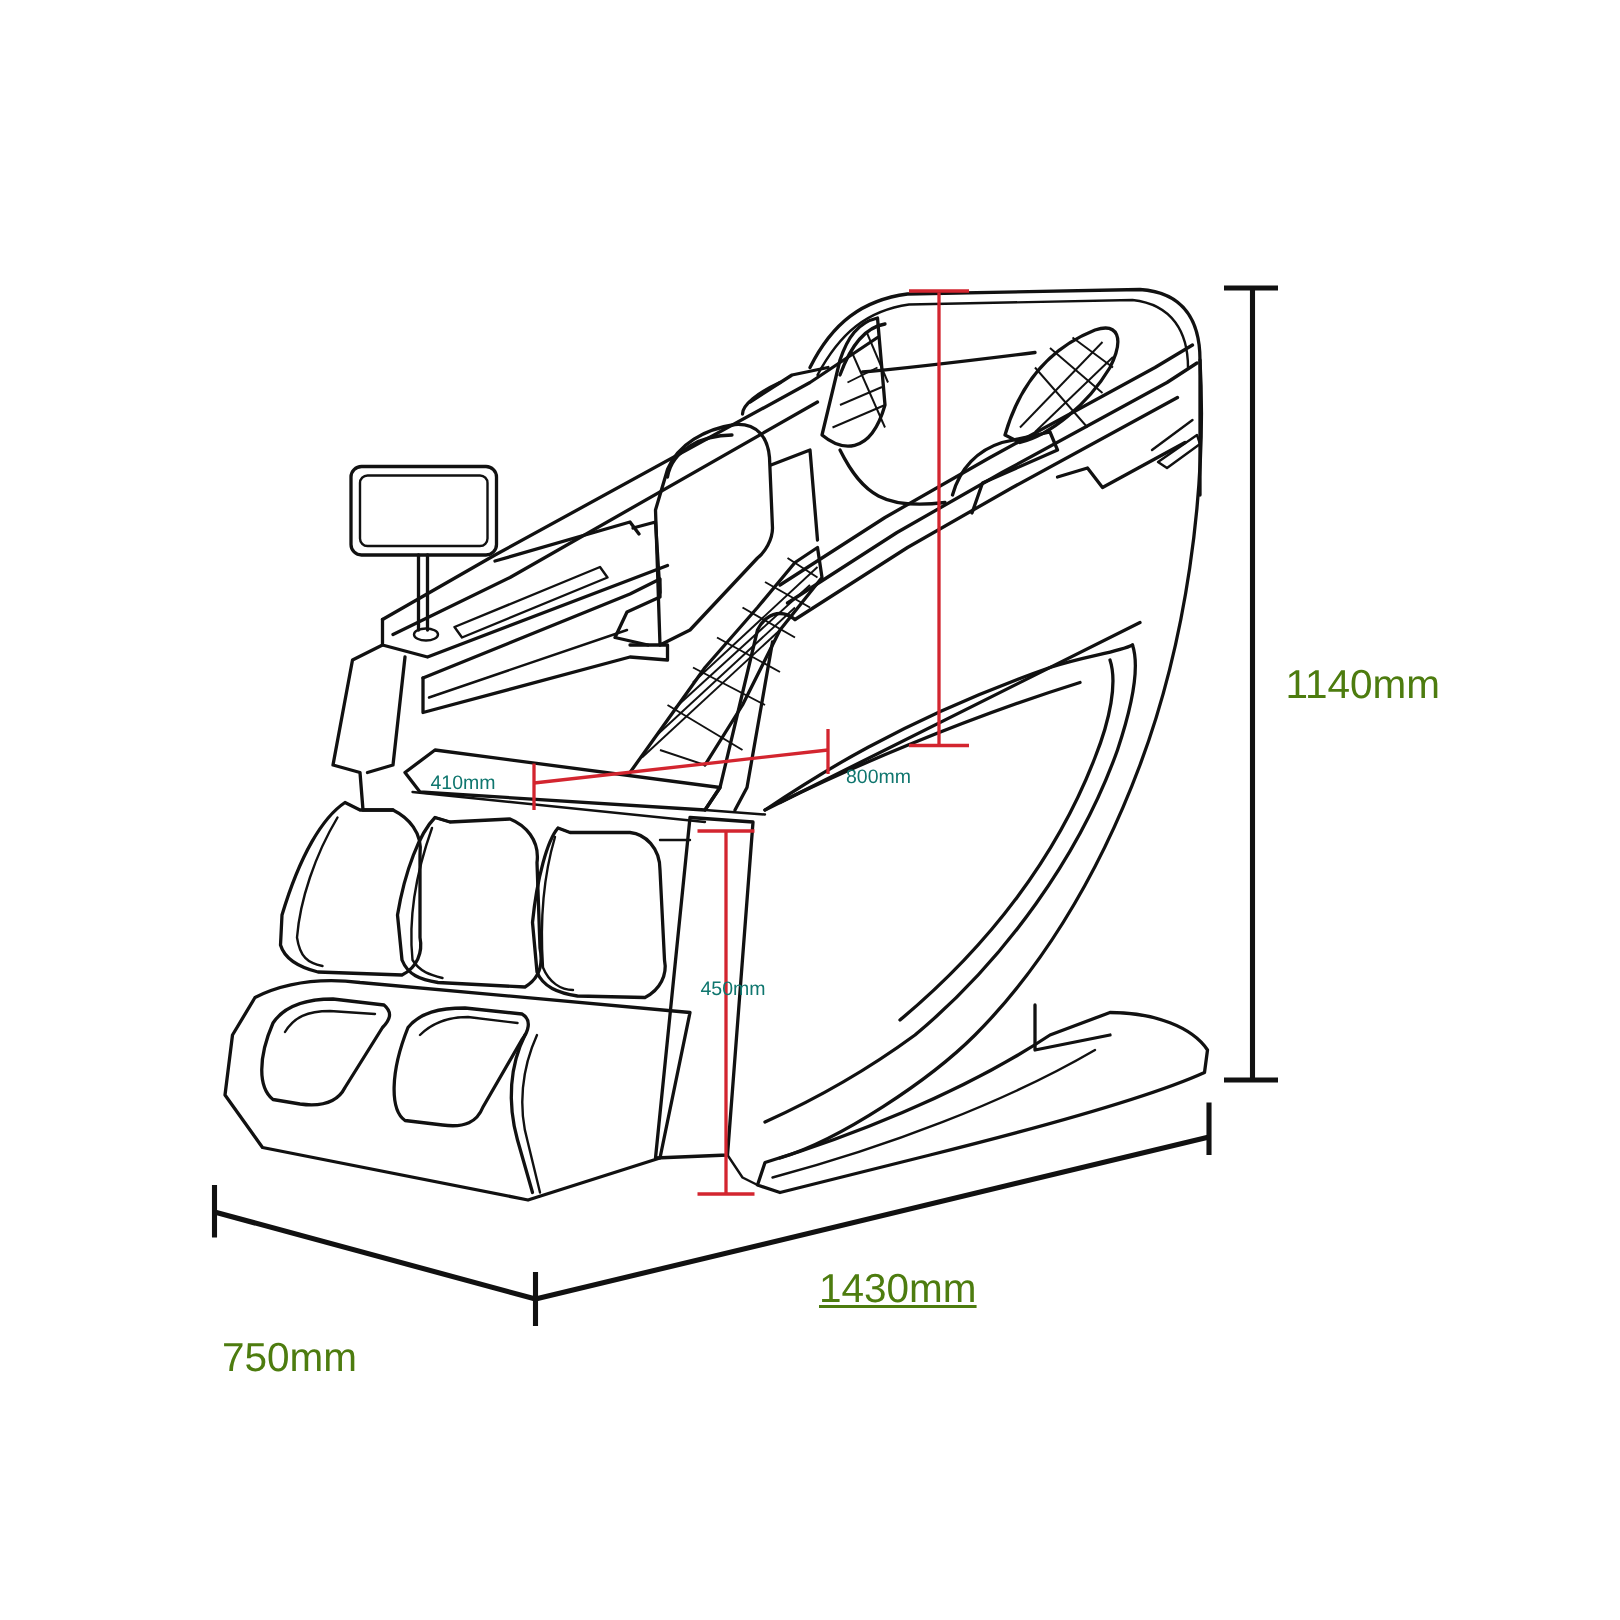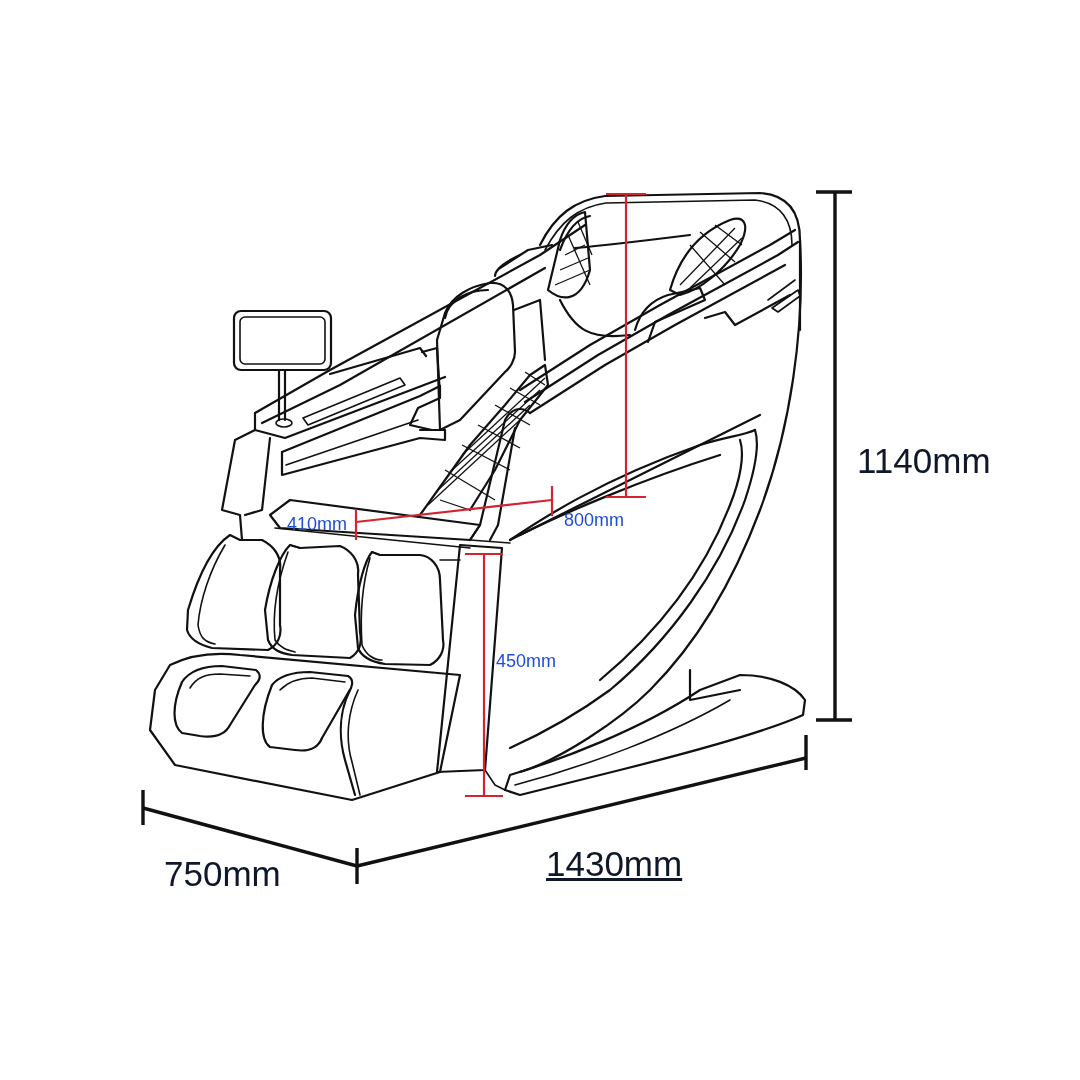--- a/index.html
+++ b/index.html
@@ -25,26 +25,26 @@
     .thin { fill: none; stroke: #111111; stroke-width: 1.6; stroke-linejoin: round; stroke-linecap: round; }
     .quilt { fill: none; stroke: #111111; stroke-width: 1.3; }
     .dim-black { fill: none; stroke: #111111; stroke-width: 3.4; stroke-linecap: butt; }
     .dim-red { fill: none; stroke: #d3252f; stroke-width: 2.2; stroke-linecap: butt; }
     .label {
       position: absolute;
       white-space: nowrap;
       line-height: 1;
     }
     .label-black {
-      color: #0f172a;
-      font-size: 35px;
+      color: #4d7c0f;
+      font-size: 27px;
     }
     .label-red {
-      color: #1d4ed8;
-      font-size: 18px;
+      color: #0f766e;
+      font-size: 13px;
     }
   </style>
 </head>
 <body>
 
 <svg id="diagram" viewBox="0 0 1080 1080" xmlns="http://www.w3.org/2000/svg">
 
   <g>
     <line class="dim-black" x1="835" y1="192" x2="835" y2="720"></line>
     <line class="dim-black" x1="816" y1="192" x2="852" y2="192"></line>
@@ -203,19 +203,19 @@
     <line class="dim-red" x1="484" y1="554" x2="484" y2="796"></line>
     <line class="dim-red" x1="465" y1="554" x2="503" y2="554"></line>
     <line class="dim-red" x1="465" y1="796" x2="503" y2="796"></line>
   </g>
 </svg>
 
 <div class="label label-black" style="left:857px; top:443px;">1140mm</div>
 
 <div class="label label-black" style="left:546px; top:846px;text-decoration:underline;">1430mm</div>
 
-<div class="label label-black" style="left:148px; top:856px;margin-left:16px;">750mm</div>
+<div class="label label-black" style="left:148px; top:892px;">750mm</div>
 
 <div class="label label-red" style="left:564px; top:511px;">800mm</div>
 
 <div class="label label-red" style="left:287px; top:515px;">410mm</div>
 
-<div class="label label-red" style="left:496px; top:652px;">450mm</div>
+<div class="label label-red" style="left:467px; top:652px;">450mm</div>
 
 </body></html>

